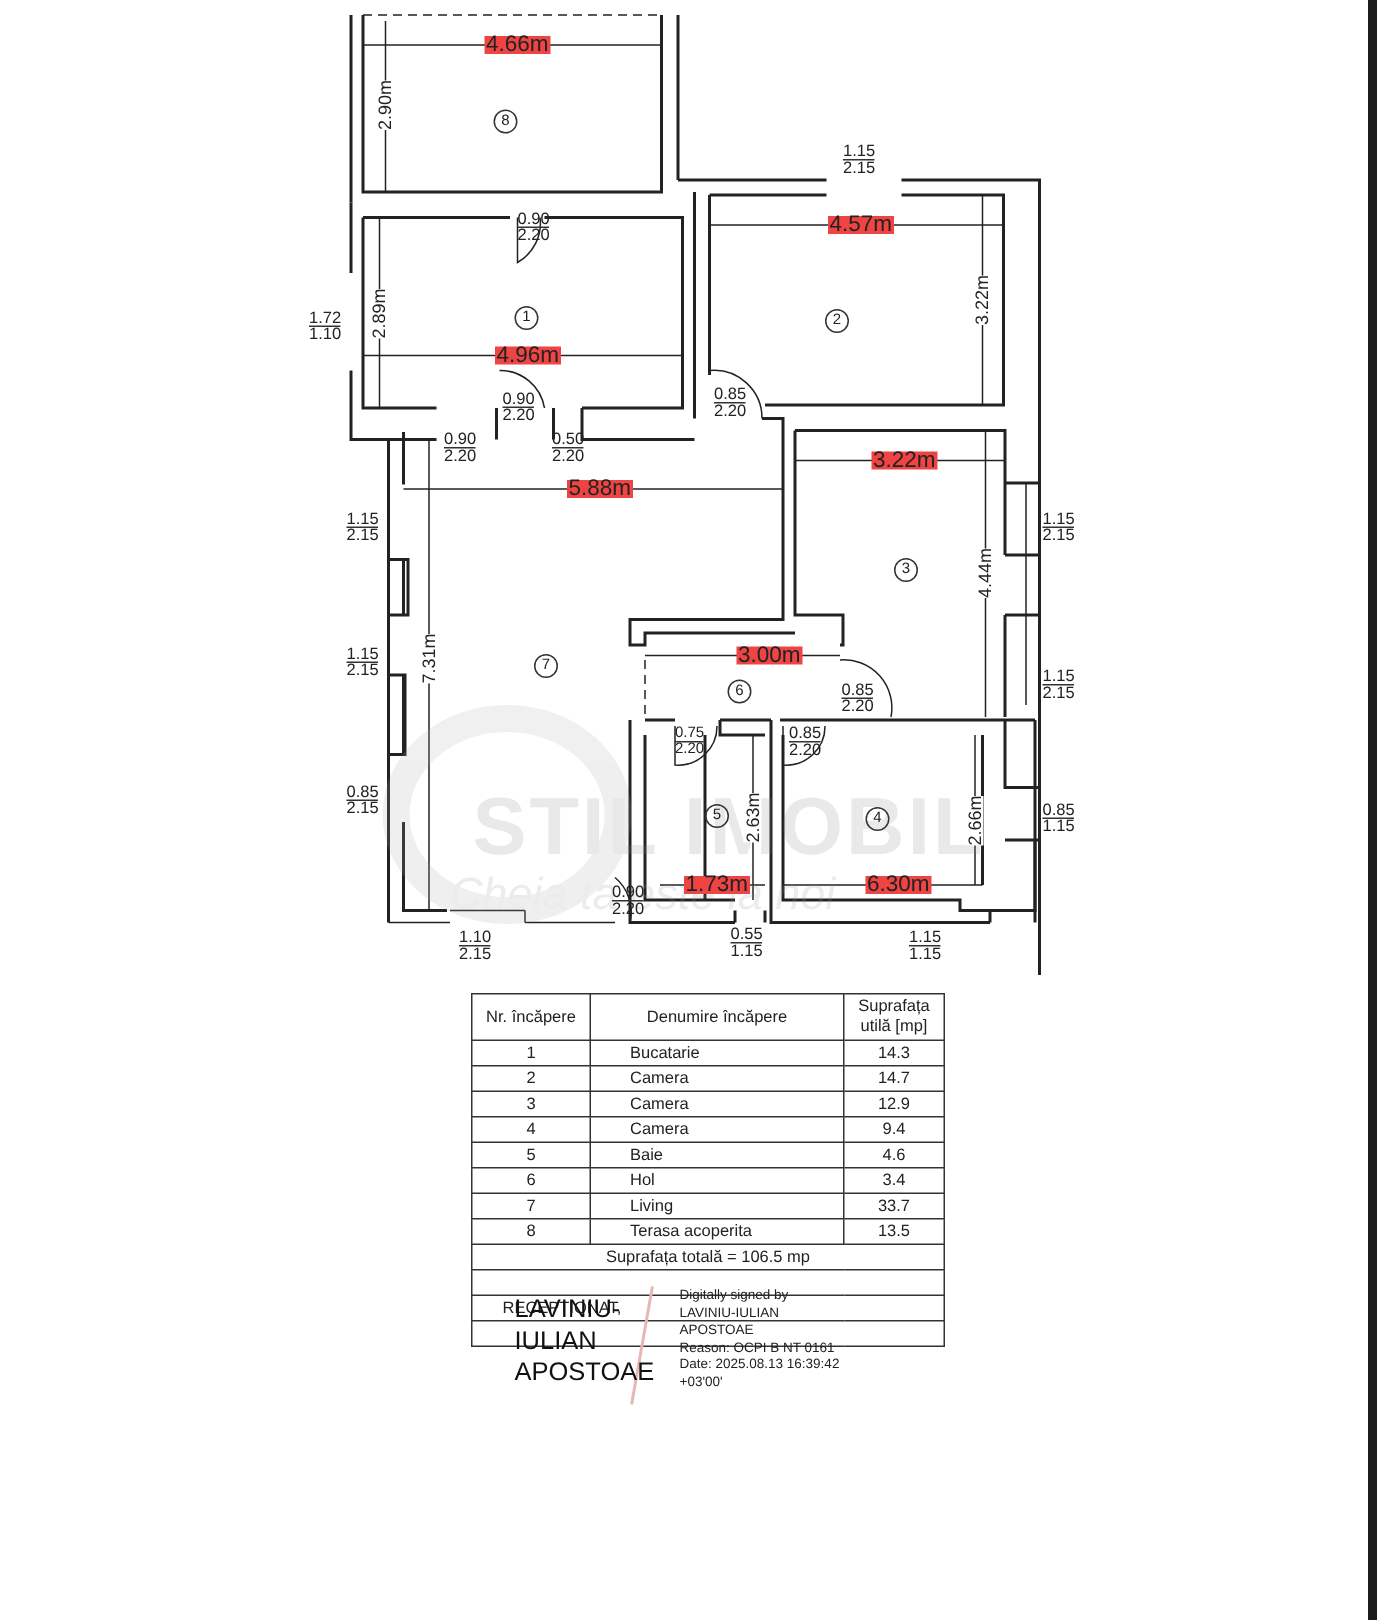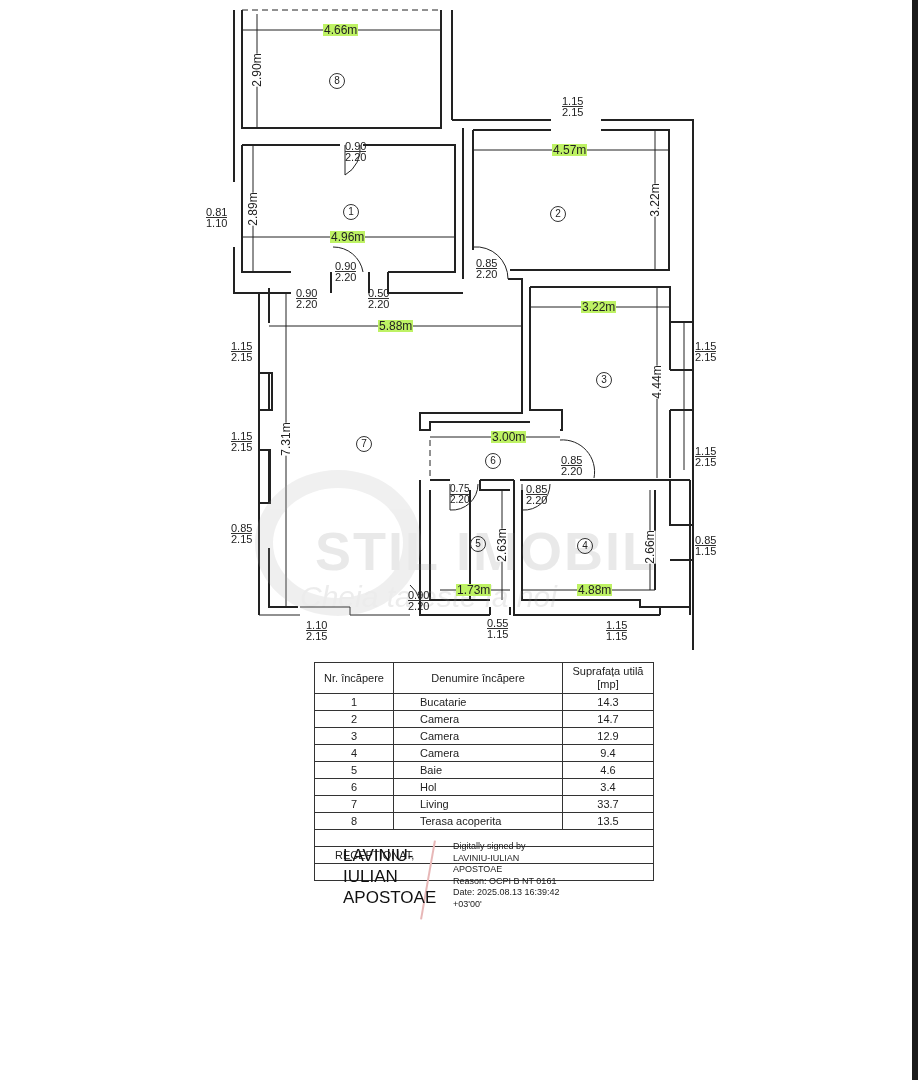--- a/index.html
+++ b/index.html
@@ -2,29 +2,29 @@
 <html><head>
 <meta charset="utf-8">
 <style>
   html,body{margin:0;padding:0;background:#fff;}
   body{width:918px;height:1080px;position:relative;overflow:hidden;font-family:"Liberation Sans",sans-serif;color:#222;}
   .plan{position:absolute;left:0;top:0;width:918px;height:650px;}
   .plan svg{position:absolute;left:0;top:0;}
   .frac{position:absolute;font-size:11px;line-height:10px;text-align:left;}
   .frac .n{display:block;border-bottom:1px solid #333;}
   .frac .d{display:block;}
-  .dim{position:absolute;font-size:12px;background:#bef264;padding:0 1px;line-height:12px;}
+  .dim{position:absolute;font-size:15px;background:#ef4444;padding:0 1px;line-height:12px;}
   .dimv{position:absolute;font-size:12px;line-height:12px;background:#fff;transform:rotate(-90deg);transform-origin:center;}
   .room{position:absolute;width:14px;height:14px;border:1px solid #333;border-radius:50%;font-size:10px;line-height:14px;text-align:center;}
   .edge{position:absolute;right:0;top:0;width:6px;height:1080px;background:#1b1b1b;}
   .wm{position:absolute;left:255px;top:470px;width:420px;height:150px;opacity:.18;pointer-events:none;}
   .wm .t1{position:absolute;left:60px;top:50px;font-size:54px;font-weight:bold;color:#888;letter-spacing:2px;}
   .wm .t2{position:absolute;left:45px;top:110px;font-size:30px;font-style:italic;color:#999;}
   .wm .circ{position:absolute;left:0;top:0;width:130px;height:110px;border-radius:50%;border:18px solid #aaa;}
-  table.leg{position:absolute;left:314px;top:662px;width:340px;border-collapse:collapse;font-size:11px;}
+  table.leg{position:absolute;left:314px;top:662px;width:316px;border-collapse:collapse;font-size:11px;}
   table.leg td{border:1px solid #333;padding:0 4px;height:16px;line-height:16px;}
   table.leg .h td{height:30px;line-height:13px;text-align:center;}
   .c{text-align:center;}
   .nm{padding-left:26px !important;}
   .sig{height:94px;vertical-align:top;position:relative;}
   .sigbig{position:absolute;left:28px;top:15px;font-size:17px;line-height:21px;color:#111;}
   .sigsmall{position:absolute;left:138px;top:11px;font-size:9px;line-height:11.5px;color:#222;}
   .sigmark{position:absolute;left:112px;top:10px;width:2px;height:80px;background:#e7b7b7;transform:rotate(10deg);}
   .blank{height:90px;}
 </style>
@@ -103,38 +103,38 @@
   <span class="dimv" style="left:236px;top:203px">2.89m</span>
   <span class="dim" style="left:552px;top:144px">4.57m</span>
   <span class="dimv" style="left:638px;top:194px">3.22m</span>
   <span class="dim" style="left:581px;top:301px">3.22m</span>
   <span class="dimv" style="left:640px;top:376px">4.44m</span>
   <span class="dim" style="left:378px;top:320px">5.88m</span>
   <span class="dimv" style="left:269px;top:433px">7.31m</span>
   <span class="dim" style="left:491px;top:431px">3.00m</span>
   <span class="dim" style="left:456px;top:584px">1.73m</span>
   <span class="dimv" style="left:485px;top:539px">2.63m</span>
-  <span class="dim" style="left:577px;top:584px">4.88m</span>
+  <span class="dim" style="left:577px;top:584px">6.30m</span>
   <span class="dimv" style="left:633px;top:541px">2.66m</span>
 
   <span class="room" style="left:329px;top:73px">8</span>
   <span class="room" style="left:343px;top:204px">1</span>
   <span class="room" style="left:550px;top:206px">2</span>
   <span class="room" style="left:596px;top:372px">3</span>
   <span class="room" style="left:577px;top:538px">4</span>
   <span class="room" style="left:470px;top:536px">5</span>
   <span class="room" style="left:485px;top:453px">6</span>
   <span class="room" style="left:356px;top:436px">7</span>
 
   <span class="frac" style="left:345px;top:141px">
       <span class="n">0.90</span>
       <span class="d">2.20</span>
     </span>
   <span class="frac" style="left:206px;top:207px">
-      <span class="n">0.81</span>
+      <span class="n">1.72</span>
       <span class="d">1.10</span>
     </span>
   <span class="frac" style="left:562px;top:96px">
       <span class="n">1.15</span>
       <span class="d">2.15</span>
     </span>
   <span class="frac" style="left:335px;top:261px">
       <span class="n">0.90</span>
       <span class="d">2.20</span>
     </span>
@@ -243,20 +243,23 @@
       </tr>
   <tr>
         <td class="c">7</td>
         <td class="nm">Living</td>
         <td class="c">33.7</td>
       </tr>
   <tr>
         <td class="c">8</td>
         <td class="nm">Terasa acoperita</td>
         <td class="c">13.5</td>
+      </tr>
+  <tr>
+        <td colspan="3" class="c">Suprafața totală = 106.5 mp</td>
       </tr>
   <tr>
     <td colspan="3" class="sig">
       <div class="sigmark"></div>
       <div class="sigbig">
         <div>LAVINIU-</div>
         <div>IULIAN</div>
         <div>APOSTOAE</div>
       </div>
       <div class="sigsmall">

